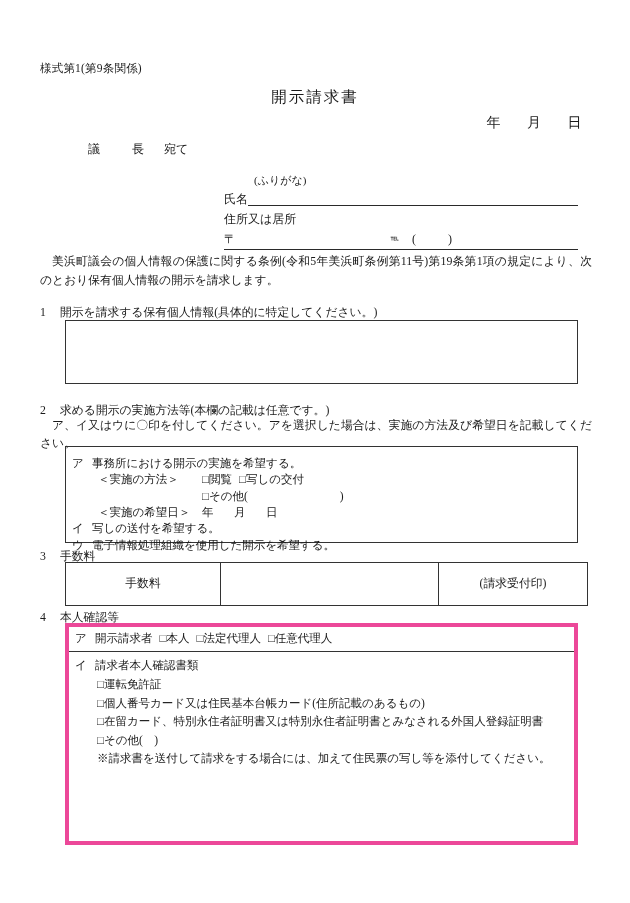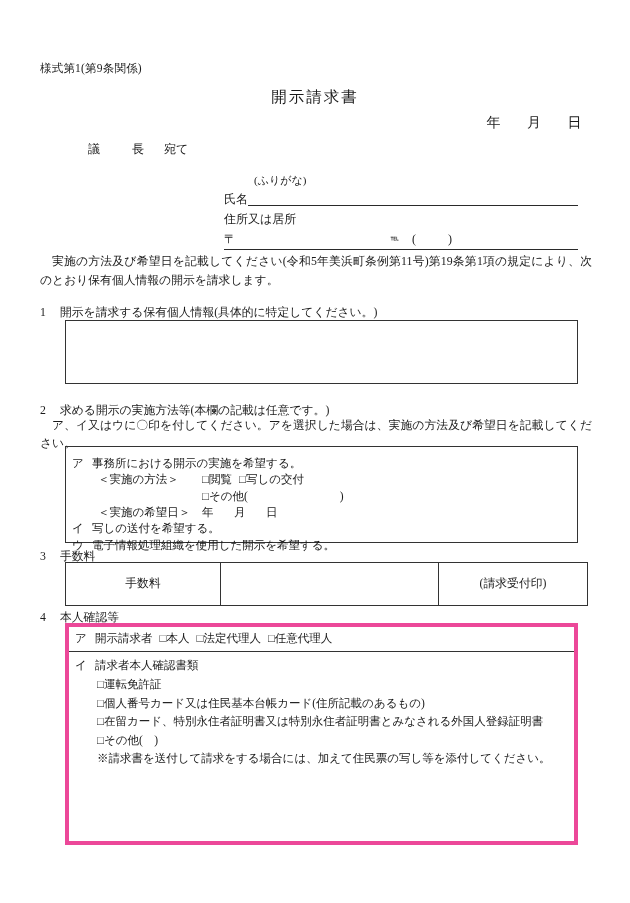--- a/index.html
+++ b/index.html
@@ -251,21 +251,21 @@
     <div class="field-plain">住所又は居所</div>
     <div class="tel-row">
       <span class="field-label" style="border-bottom:1px solid #2a2a2a;padding-bottom:1px;">〒</span>
       <span class="tel-rule-a"></span>
       <span class="tel-mark">℡</span>
       <span class="tel-paren">(　)</span>
       <span class="tel-rule-b"></span>
     </div>
   </div>
 
-  <div class="lead">実施の方法及び希望日を記載してください(令和5年美浜町条例第11号)第19条第1項の規定により、次のとおり保有個人情報の開示を請求します。</div>
+  <div class="lead">美浜町議会の個人情報の保護に関する条例(令和5年美浜町条例第11号)第19条第1項の規定により、次のとおり保有個人情報の開示を請求します。</div>
 
   <div class="sec-head sec1-head">
     <span class="num">1</span><span>開示を請求する保有個人情報(具体的に特定してください。)</span>
   </div>
   <div class="box1"></div>
 
   <div class="sec-head sec2-head">
     <span class="num">2</span><span>求める開示の実施方法等(本欄の記載は任意です。)</span>
   </div>
   <div class="sec2-note">ア、イ又はウに〇印を付してください。アを選択した場合は、実施の方法及び希望日を記載してください。</div>

